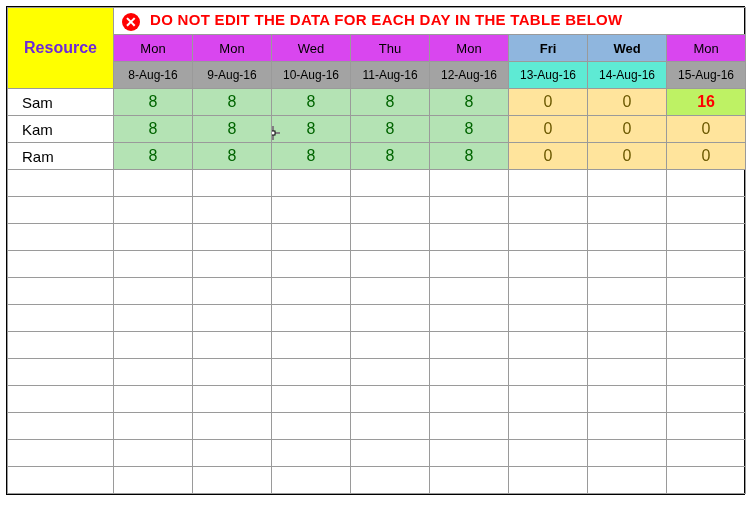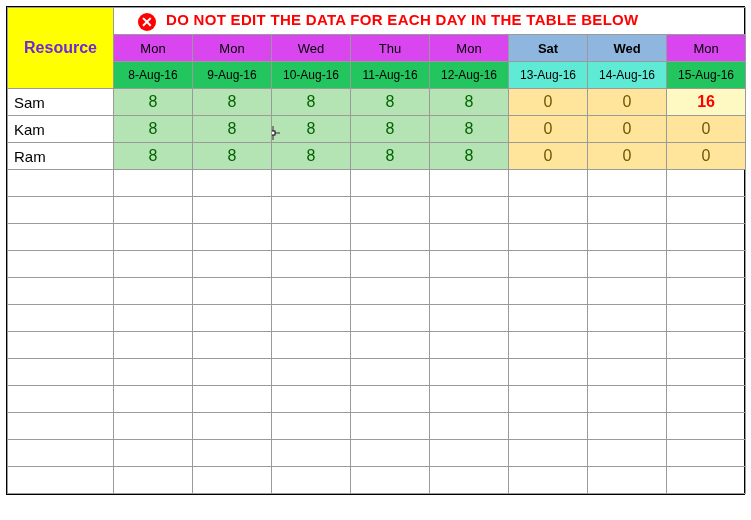--- a/index.html
+++ b/index.html
@@ -31,56 +31,56 @@
     .col-resource { width: 106px; }
     .col-day { width: 79px; }
     .resource-header {
       background: #ffff00;
       font-weight: bold;
       color: #6d28d9;
       font-size: 16px;
     }
     .warning-cell {
       text-align: left;
-      padding-left: 24px;
+      padding-left: 8px;
       color: #ff0000;
       font-weight: bold;
       font-size: 15px;
       letter-spacing: 0.3px;
     }
     .warning-icon {
       display: inline-block;
       width: 18px;
       height: 18px;
       border-radius: 50%;
       background: #ff0000;
       color: #fff;
       font-size: 14px;
       line-height: 18px;
       text-align: center;
       margin-right: 10px;
       vertical-align: middle;
     }
     .weekday-head { background: #d946ef; }
     .weekend-head { background: #8fb6de; font-weight: bold; }
-    .date-head { background: #22c55e; font-size: 12px; }
+    .date-head { background: #a3a3a3; font-size: 12px; }
     .date-head.weekend { background: #5eead4; }
-    .resource-name { text-align: left; padding-left: 6px; font-size: 15px; }
+    .resource-name { text-align: left; padding-left: 14px; font-size: 15px; }
     .val-weekday {
       background: #b4e3b4;
       color: #006400;
       font-size: 16px;
     }
     .val-weekend {
       background: #ffe49c;
       color: #6b5800;
       font-size: 16px;
     }
     .val-alert {
-      background: #fef9c3;
+      background: #bef264;
       color: #ff0000;
       font-weight: bold;
       font-size: 16px;
     }
     .cursor-cell { position: relative; }
     .cross-cursor {
       position: absolute;
       left: -6px;
       top: 10px;
       width: 14px;
@@ -126,21 +126,21 @@
         <span class="warning-icon">✕</span><span>DO NOT EDIT THE DATA FOR EACH DAY IN THE TABLE BELOW</span>
       </td>
     </tr>
 
     <tr id="day-name-row">
           <td class="weekday-head">Mon</td>
           <td class="weekday-head">Mon</td>
           <td class="weekday-head">Wed</td>
           <td class="weekday-head">Thu</td>
           <td class="weekday-head">Mon</td>
-          <td class="weekend-head">Sat</td>
+          <td class="weekend-head">Fri</td>
           <td class="weekend-head">Wed</td>
           <td class="weekday-head">Mon</td>
         </tr>
     <tr id="day-date-row">
           <td class="date-head">8-Aug-16</td>
           <td class="date-head">9-Aug-16</td>
           <td class="date-head">10-Aug-16</td>
           <td class="date-head">11-Aug-16</td>
           <td class="date-head">12-Aug-16</td>
           <td class="date-head weekend">13-Aug-16</td>

